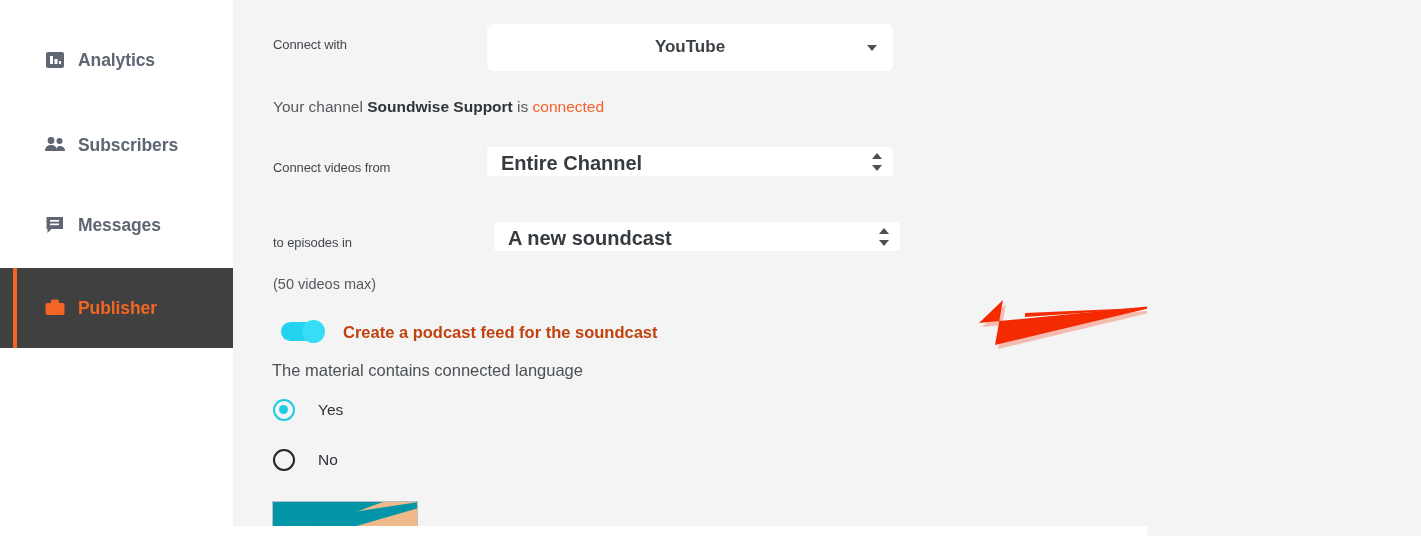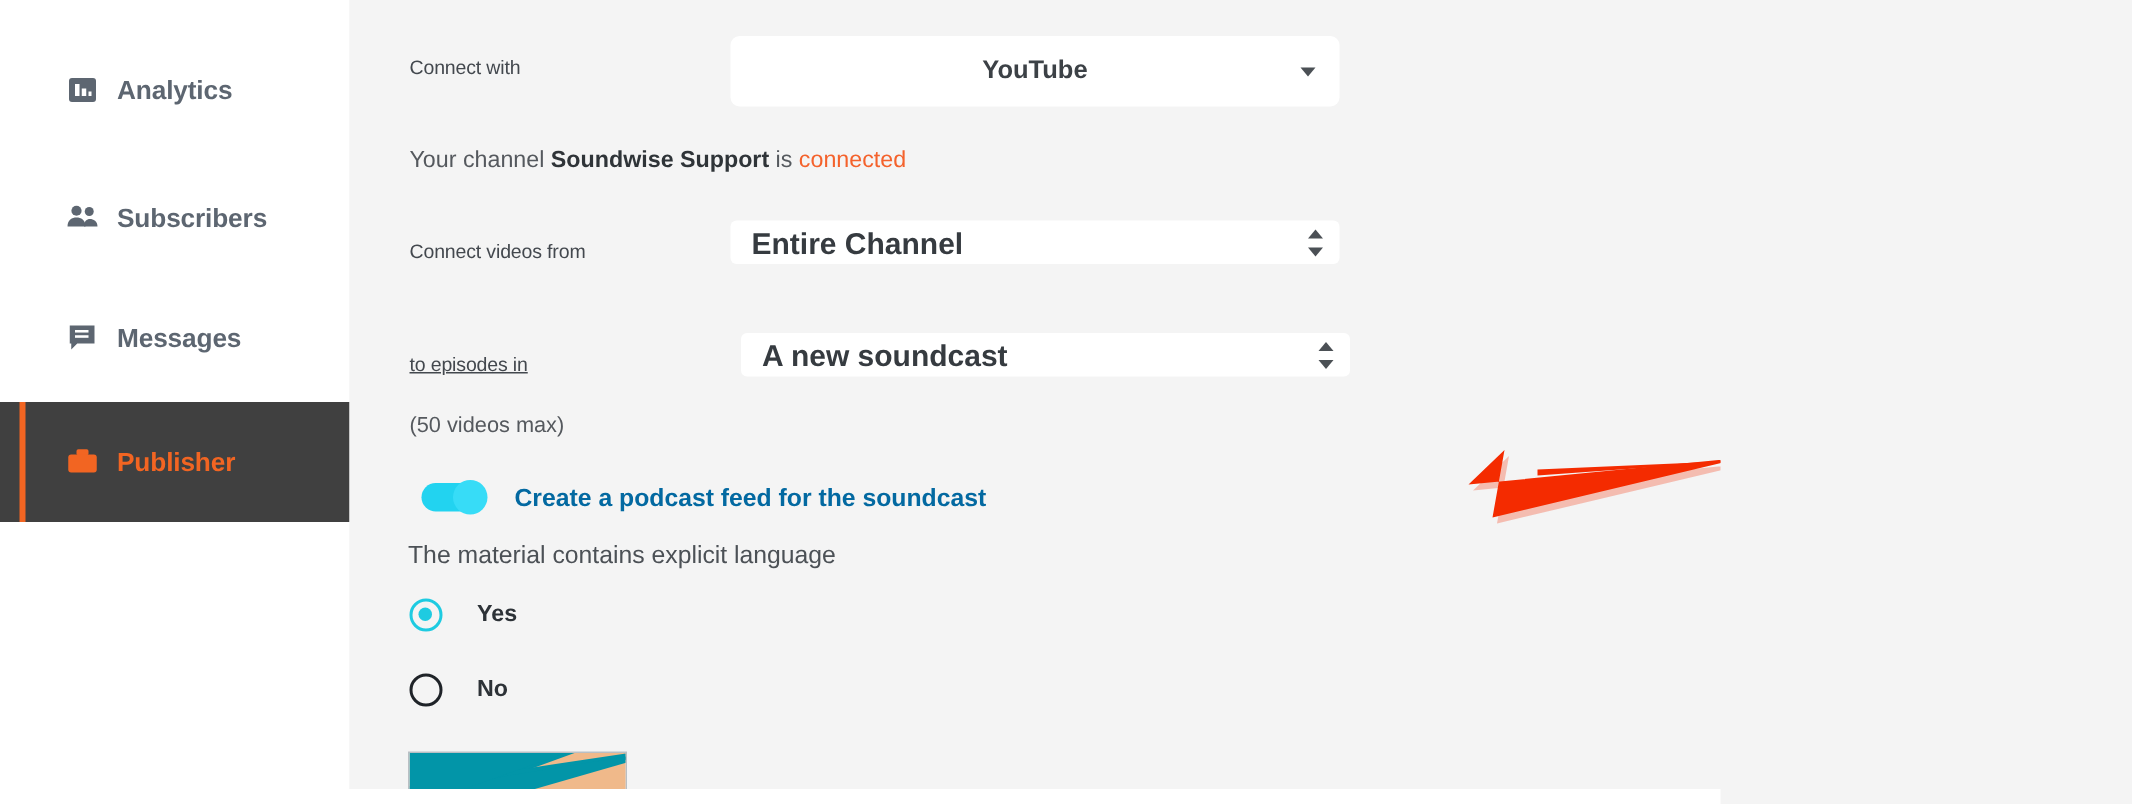--- a/index.html
+++ b/index.html
@@ -201,21 +201,21 @@
     height: 23px;
     border-radius: 50%;
     background: #37dcf7;
   }
   #podcast-feed-label {
     position: absolute;
     left: 110px;
     top: 323px;
     font-size: 16.5px;
     font-weight: bold;
-    color: #0369a1;
+    color: #c2410c;
     white-space: nowrap;
   }
 
   #explicit-label {
     position: absolute;
     left: 39px;
     top: 361px;
     font-size: 16.5px;
     color: #4c5156;
     white-space: nowrap;
@@ -244,21 +244,21 @@
     left: 4px; top: 4px;
     width: 9px; height: 9px;
     border-radius: 50%;
     background: #1ecbe1;
   }
   .radio-label {
     position: absolute;
     left: 45px;
     top: 2px;
     font-size: 15.5px;
-    font-weight: bold;
+    font-weight: normal;
     color: #2d3237;
   }
   #radio-yes { top: 399px; }
   #radio-no  { top: 449px; }
 
   
   #thumbnail-preview {
     position: absolute;
     left: 39px;
     top: 501px;
@@ -379,38 +379,38 @@
 
     <span class="form-label" style="left:40px; top:160px;">Connect videos from</span>
     <div class="select-box" id="connect-videos-select">
       <span class="select-value">Entire Channel</span>
       <span class="spinner">
         <i class="up"></i>
           <i class="down"></i>
       </span>
     </div>
 
-    <span class="form-label" style="left:40px; top:235px;text-decoration:underline;">to episodes in</span>
+    <span class="form-label" style="left:40px; top:235px;">to episodes in</span>
     <div class="select-box" id="episodes-select">
       <span class="select-value">A new soundcast</span>
       <span class="spinner">
         <i class="up"></i>
           <i class="down"></i>
       </span>
     </div>
 
     <span id="videos-max-note">(50 videos max)</span>
 
     <div id="podcast-feed-toggle">
       <span class="track"></span>
       <span class="knob"></span>
     </div>
     <span id="podcast-feed-label">Create a podcast feed for the soundcast</span>
 
-    <span id="explicit-label">The material contains explicit language</span>
+    <span id="explicit-label">The material contains connected language</span>
 
     <div class="radio-row" id="radio-yes">
       <span class="radio checked"></span>
       <span class="radio-label">Yes</span>
     </div>
 
     <div class="radio-row" id="radio-no">
       <span class="radio"></span>
       <span class="radio-label">No</span>
     </div>

